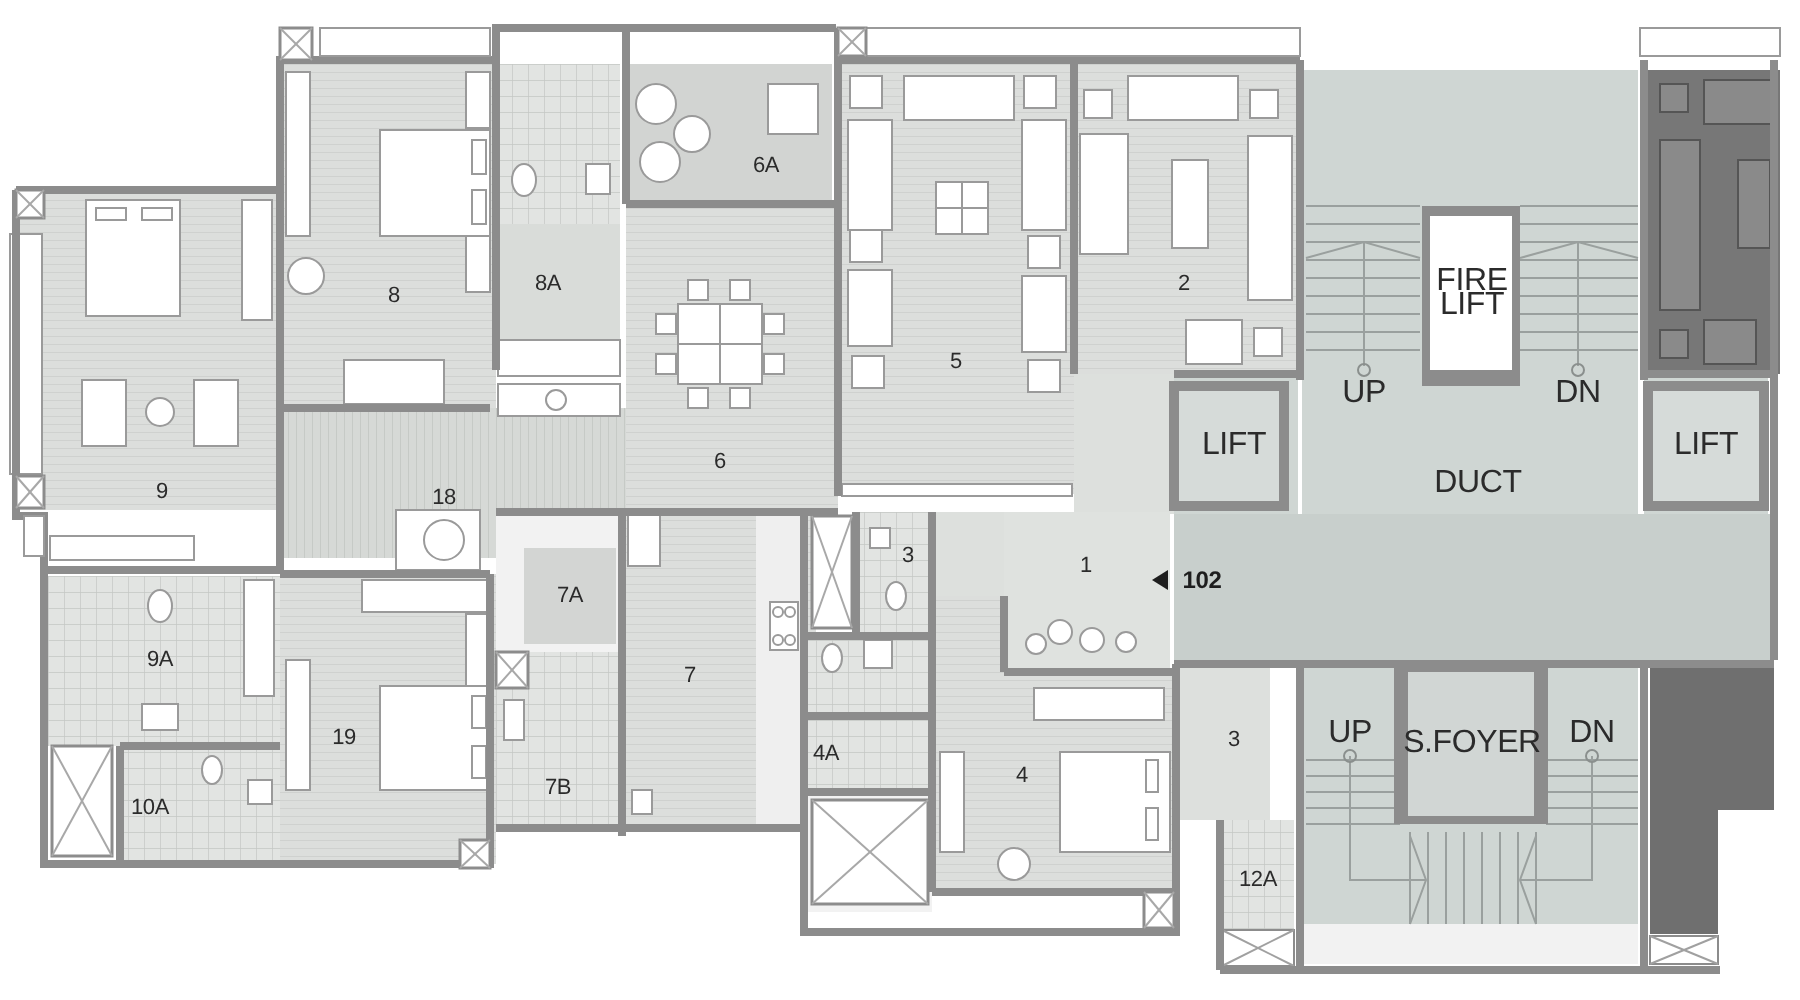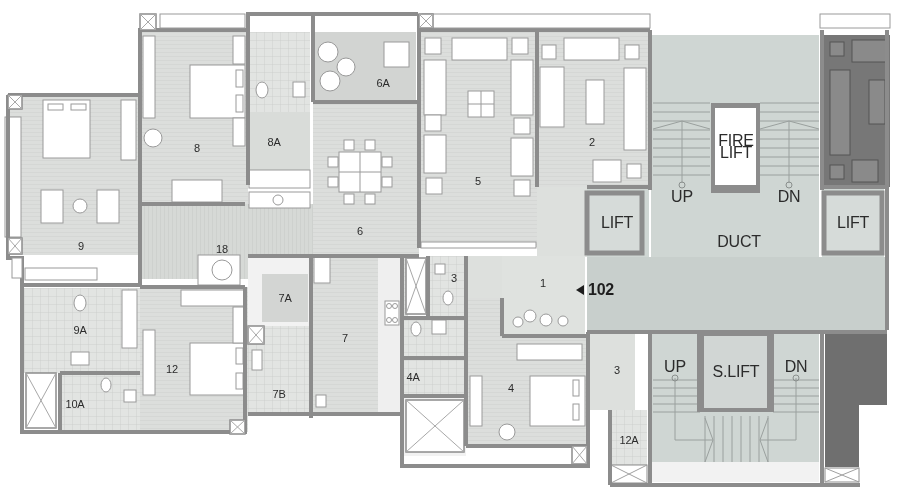--- a/index.html
+++ b/index.html
@@ -1,20 +1,20 @@
 <!DOCTYPE html>
 <html><head>
 <meta charset="utf-8">
 <style>
   html, body { margin: 0; padding: 0; background: #ffffff; }
   body { width: 900px; height: 500px; overflow: hidden; font-family: "Liberation Sans", sans-serif; }
   #plan { position: absolute; left: 0; top: 0; width: 900px; height: 500px; }
   .lbl { position: absolute; font-family: "Liberation Sans", sans-serif; font-size: 11px; color: #2b2b2b; transform: translate(-50%, -50%); white-space: nowrap; text-align: right; line-height: 12px; pointer-events: none; letter-spacing: -0.2px; }
   .lbl.sm { font-size: 16px; }
-  .lbl.bold { font-weight: bold; font-size: 16px; color: #1e1e1e; }
+  .lbl.bold { font-weight: bold; font-size: 12px; color: #1e1e1e; }
   .entry-arrow { position: absolute; width: 0; height: 0; border-top: 5px solid transparent; border-bottom: 5px solid transparent; border-right: 8px solid #1e1e1e; transform: translate(-50%, -50%); }
 </style>
 </head>
 <body>
 
 <svg id="plan" viewBox="0 0 900 500" xmlns="http://www.w3.org/2000/svg">
   <defs>
     <pattern id="hatch" width="4" height="4" patternUnits="userSpaceOnUse">
       <rect width="4" height="4" fill="#dcdedc"></rect>
       <line x1="0" y1="0" x2="4" y2="0" stroke="#cfd1cf" stroke-width="1"></line>
@@ -375,34 +375,34 @@
   <span class="lbl" style="left:478px;top:181px">5</span>
   <span class="lbl" style="left:360px;top:231px">6</span>
   <span class="lbl" style="left:383px;top:83px">6A</span>
   <span class="lbl" style="left:345px;top:338px">7</span>
   <span class="lbl" style="left:285px;top:298px">7A</span>
   <span class="lbl" style="left:279px;top:394px">7B</span>
   <span class="lbl" style="left:197px;top:148px">8</span>
   <span class="lbl" style="left:274px;top:142px">8A</span>
   <span class="lbl" style="left:81px;top:246px">9</span>
   <span class="lbl" style="left:80px;top:330px">9A</span>
-  <span class="lbl" style="left:172px;top:369px">12</span>
+  <span class="lbl" style="left:172px;top:369px">19</span>
   <span class="lbl" style="left:75px;top:404px">10A</span>
   <span class="lbl" style="left:222px;top:249px">18</span>
   <span class="lbl" style="left:617px;top:370px">3</span>
   <span class="lbl" style="left:629px;top:440px">12A</span>
 </div>
 
 <div>
   <span class="lbl sm" style="left:736px;top:141px">FIRE</span>
   <span class="lbl sm" style="left:736px;top:153px">LIFT</span>
   <span class="lbl sm" style="left:739px;top:242px">DUCT</span>
   <span class="lbl sm" style="left:617px;top:223px">LIFT</span>
   <span class="lbl sm" style="left:853px;top:223px">LIFT</span>
-  <span class="lbl sm" style="left:736px;top:372px">S.LIFT</span>
+  <span class="lbl sm" style="left:736px;top:372px">S.FOYER</span>
   <span class="lbl sm" style="left:682px;top:197px">UP</span>
   <span class="lbl sm" style="left:789px;top:197px">DN</span>
   <span class="lbl sm" style="left:675px;top:367px">UP</span>
   <span class="lbl sm" style="left:796px;top:367px">DN</span>
 </div>
 
 <div>
   <span class="entry-arrow" style="left:580px;top:290px"></span>
   <span class="lbl bold" style="left:601px;top:290px">102</span>
 </div>

